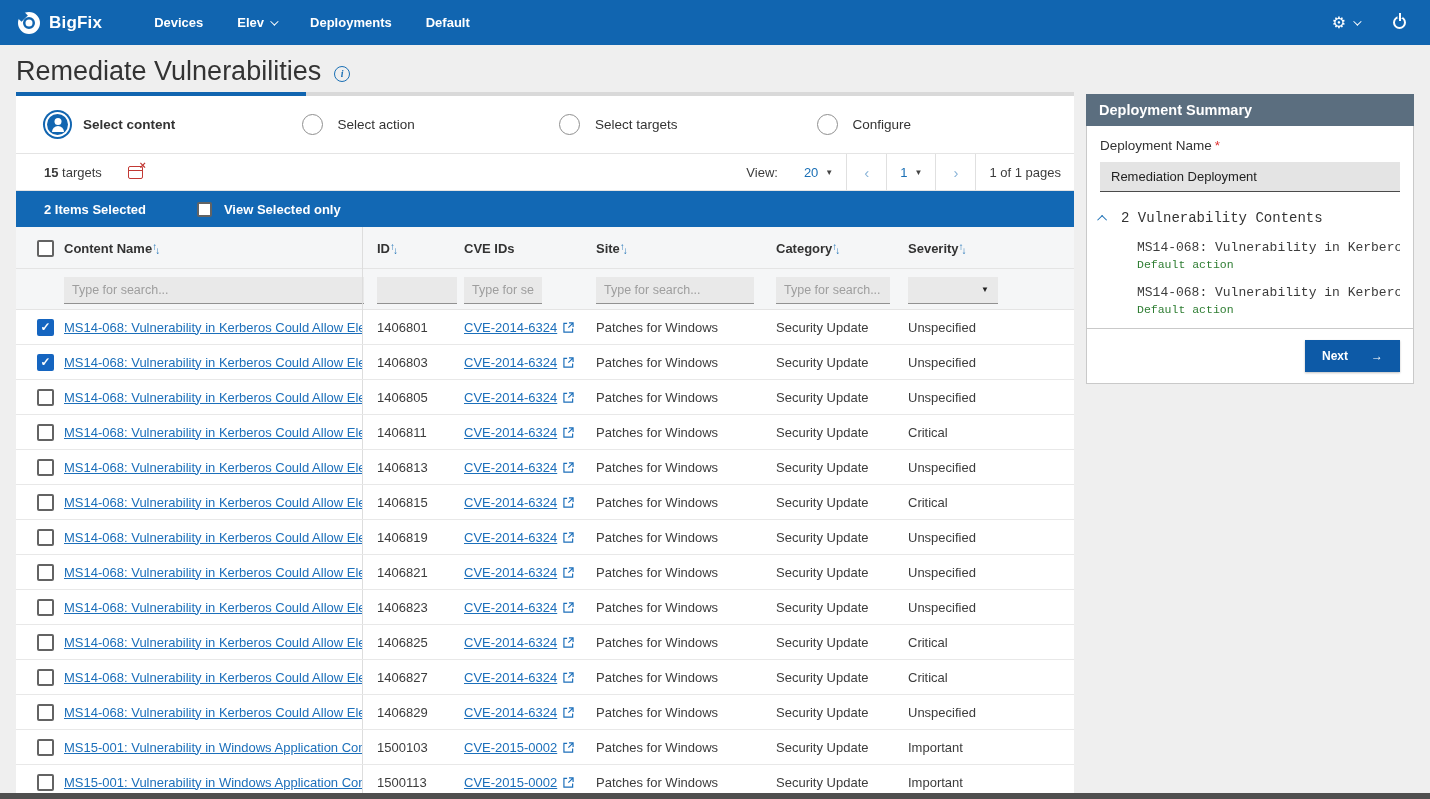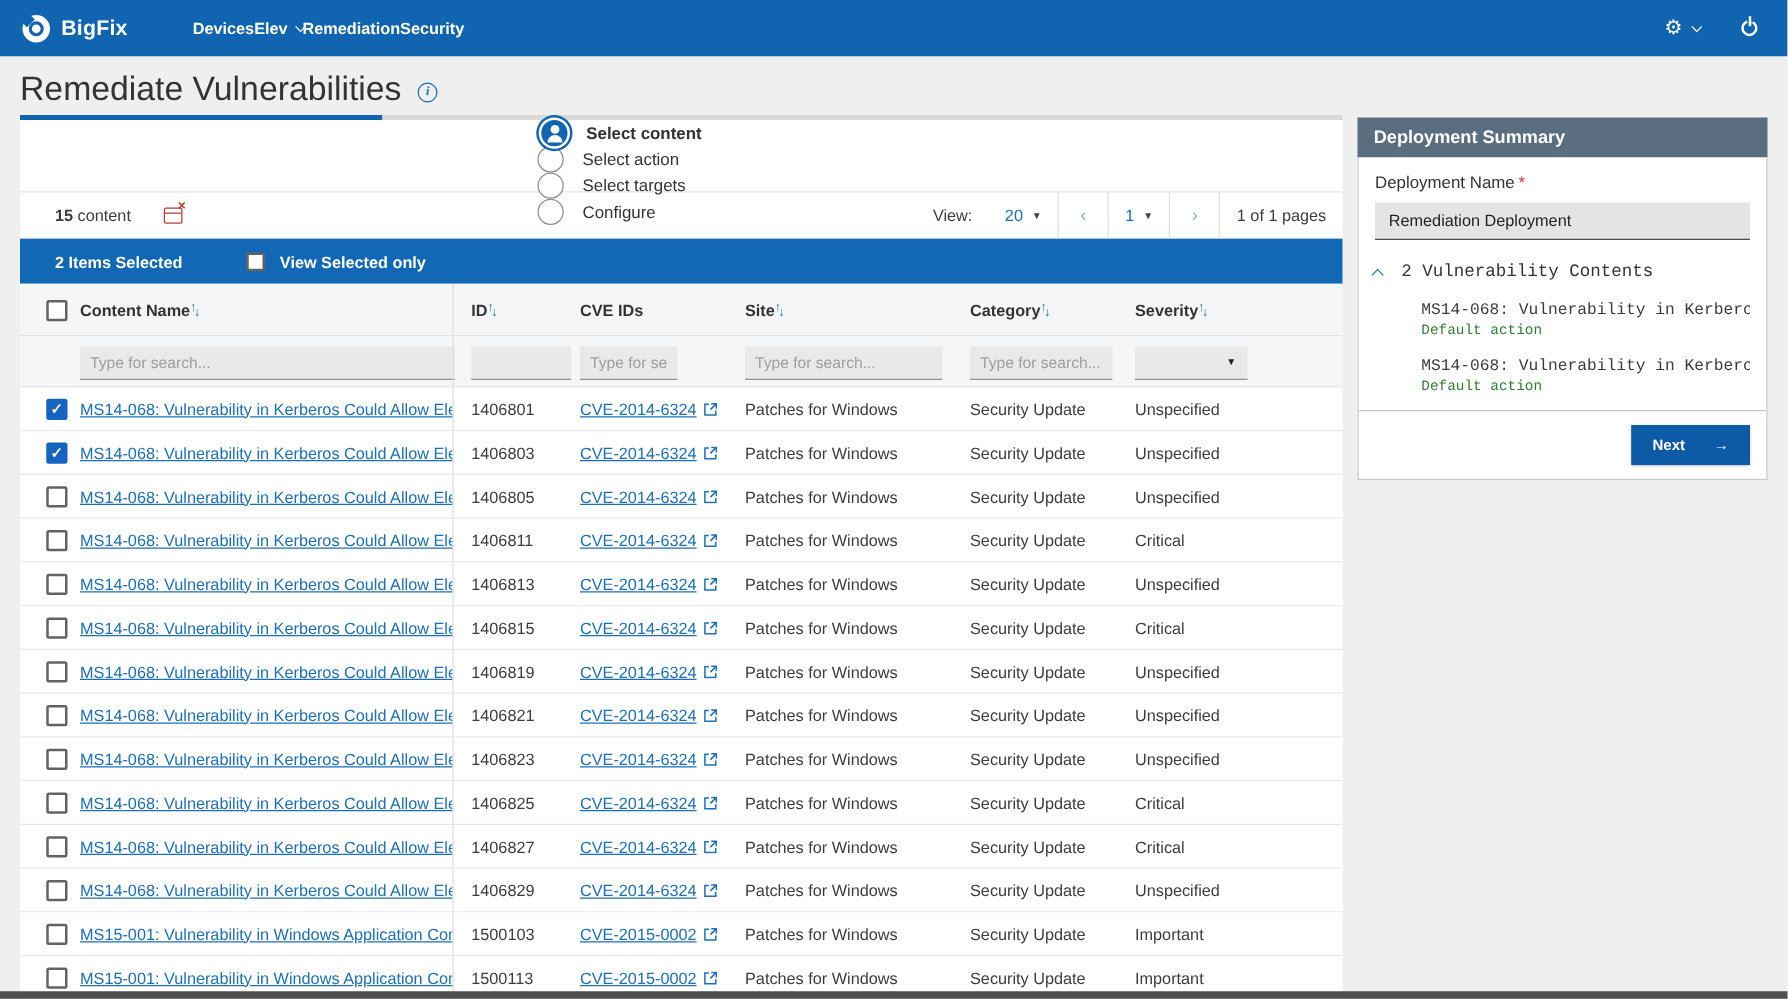--- a/index.html
+++ b/index.html
@@ -8,21 +8,21 @@
 
   
   .topnav { height:45px; background:#1165b0; display:flex; align-items:center; padding:0 18px; }
   .brand { display:flex; align-items:center; gap:9px; }
   .logo-ring { width:22px; height:22px; border:5px solid #fff; border-radius:50%; position:relative; }
   .logo-ring::after { content:''; position:absolute; left:50%; top:50%; transform:translate(-50%,-50%);
                       width:7px; height:7px; background:#fff; border-radius:50%; }
   .logo-ring::before { content:''; position:absolute; left:-6px; top:-6px; width:9px; height:9px;
                        background:#1165b0; transform:rotate(45deg); }
   .brand-name { color:#fff; font-size:17px; font-weight:bold; letter-spacing:.2px; }
-  .nav-items { display:flex; margin-left:52px; }
+  .nav-items { display:flex; gap:34px; margin-left:52px; }
   .nav-item { color:#fff; font-size:13px; font-weight:bold; display:flex; align-items:center; gap:6px; cursor:pointer; }
   .chev { width:6px; height:6px; border-right:1.6px solid currentColor; border-bottom:1.6px solid currentColor;
           display:inline-block; transform:rotate(45deg) translateY(-2px); }
   .nav-right { margin-left:auto; display:flex; align-items:center; gap:34px; color:#fff; }
   .gear-wrap { display:flex; align-items:center; gap:7px; cursor:pointer; }
   .gear { font-size:16px; line-height:1; }
   .power { width:13px; height:13px; border:2px solid #fff; border-radius:50%; position:relative; margin-right:6px; cursor:pointer; }
   .power::before { content:''; position:absolute; top:-4px; left:50%; transform:translateX(-50%);
                    width:5px; height:4px; background:#1165b0; }
   .power::after { content:''; position:absolute; top:-5px; left:50%; transform:translateX(-50%);
@@ -35,21 +35,21 @@
              font-size:10px; font-style:italic; font-weight:bold; display:flex; align-items:center;
              justify-content:center; font-family:"Liberation Serif", serif; margin-top:4px; }
 
   
   .card { position:absolute; left:16px; top:92px; width:1058px; height:707px; background:#fff; }
   .progress { display:flex; height:4px; }
   .progress .done { width:290px; background:#1165b0; }
   .progress .todo { flex:1; background:#d9d9d9; }
 
   
-  .wizard { display:flex; align-items:center; height:58px; padding-left:28px; border-bottom:1px solid #e4e4e4;flex-direction:column; }
+  .wizard { display:flex; align-items:center; height:58px; padding-left:28px; border-bottom:1px solid #e4e4e4; }
   .step { width:258px; display:flex; align-items:center; gap:15px; }
   .step-circle { width:21px; height:21px; border-radius:50%; border:1px solid #8f8f8f; background:#fff; flex:0 0 auto; }
   .step.active .step-circle { border:none; background:#1165b0; box-shadow:0 0 0 2px #fff, 0 0 0 4px #1165b0;
                               margin-left:3px; position:relative; }
   .step.active .step-circle::before { content:''; position:absolute; top:4px; left:50%; transform:translateX(-50%);
                                       width:7px; height:7px; border-radius:50%; background:#fff; }
   .step.active .step-circle::after { content:''; position:absolute; bottom:3px; left:50%; transform:translateX(-50%);
                                      width:12px; height:6px; border-radius:6px 6px 0 0; background:#fff; }
   .step-label { font-size:13.5px; color:#333; }
   .step.active .step-label { font-weight:bold; }
@@ -133,24 +133,24 @@
   </div>
   <div class="nav-items" id="nav-items">
       <span class="nav-item">
         <span>Devices</span>
       </span>
       <span class="nav-item">
         <span>Elev</span>
         <span class="chev"></span>
       </span>
       <span class="nav-item">
-        <span>Remediation</span>
+        <span>Deployments</span>
       </span>
       <span class="nav-item">
-        <span>Security</span>
+        <span>Default</span>
       </span>
     </div>
   <div class="nav-right">
     <span class="gear-wrap">
       <span class="gear">⚙</span>
       <span class="chev"></span>
     </span>
     <span class="power"></span>
   </div>
 </nav>
@@ -180,21 +180,21 @@
         <span class="step-label">Select targets</span>
       </div>
       <div class="step">
         <span class="step-circle"></span>
         <span class="step-label">Configure</span>
       </div>
     </div>
 
   <div class="toolbar">
     <div class="tb-left">
-      <span class="contents-count"><b>15</b><span> content</span></span>
+      <span class="contents-count"><b>15</b><span> targets</span></span>
       <span class="clear-ic"></span>
     </div>
     <div class="tb-right">
       <span class="tb-cell">View:</span>
       <span class="tb-cell">
         <span class="blue-num">20</span>
         <span class="dd-arrow">▼</span>
       </span>
       <span class="tb-cell tb-sep">
         <span class="pg-chev">‹</span>

